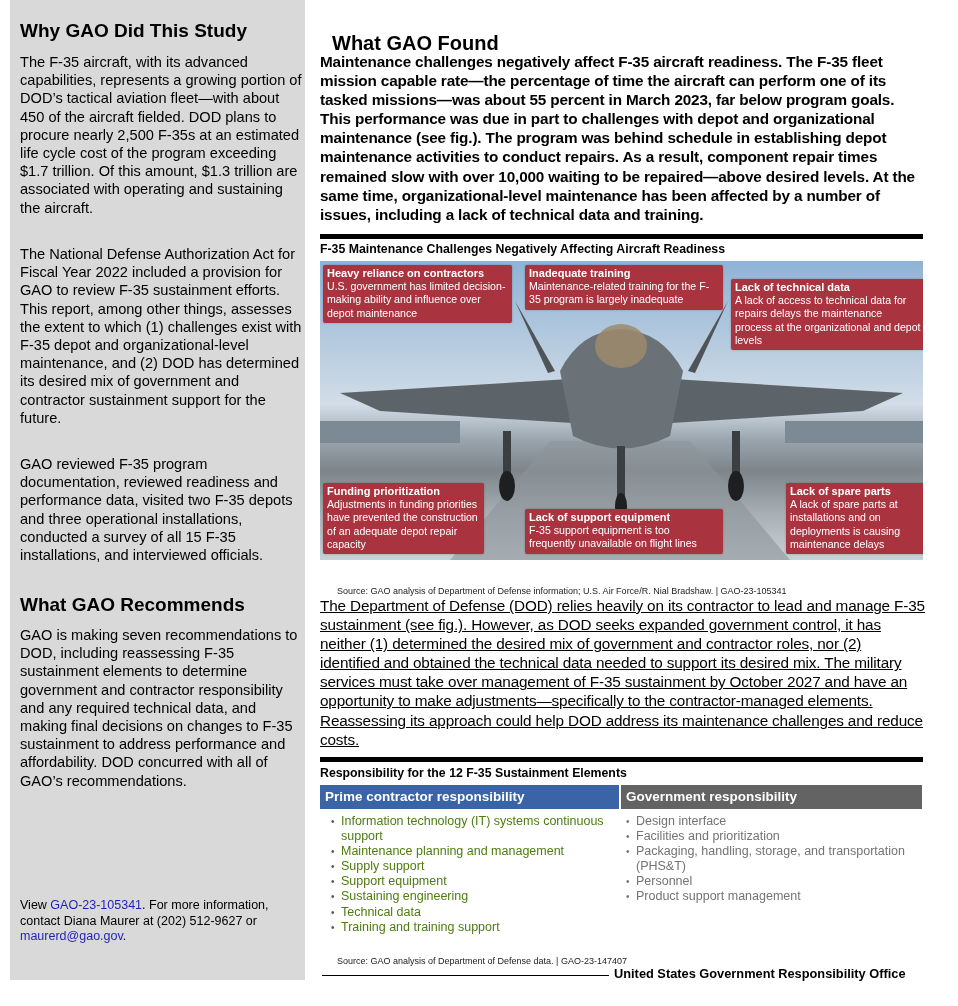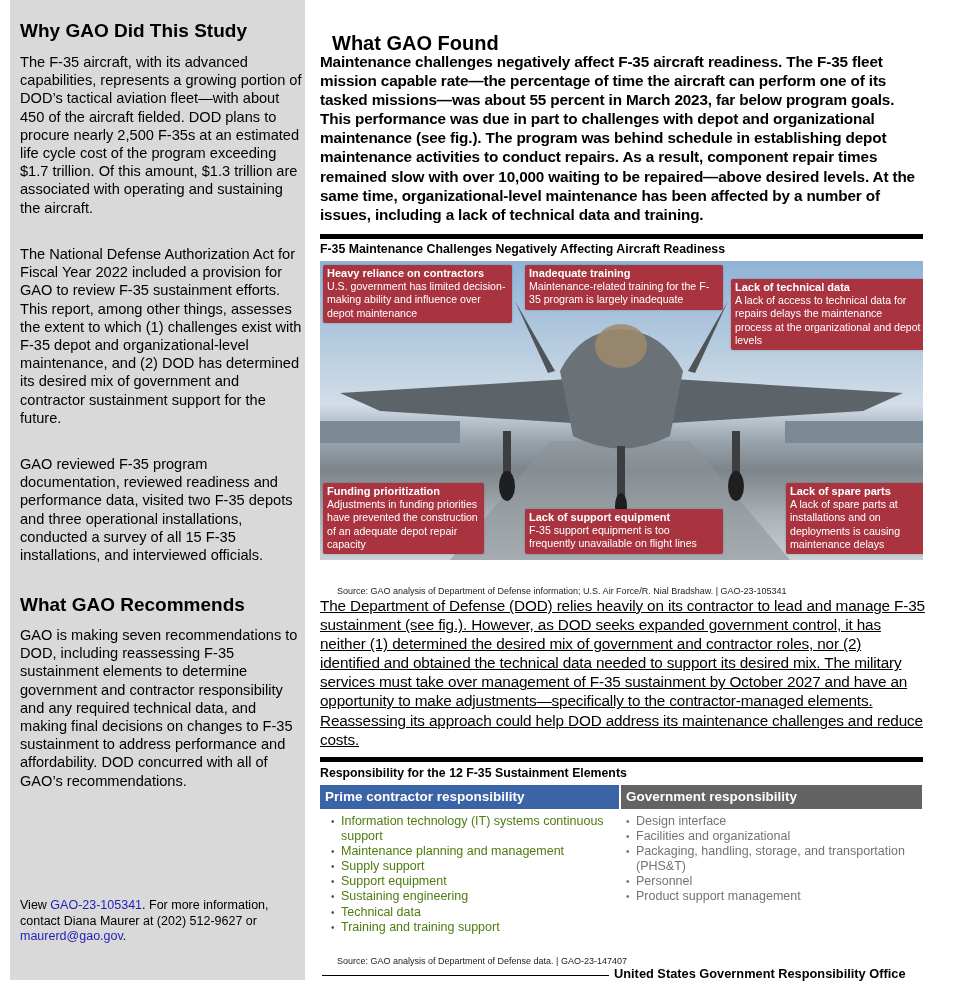--- a/index.html
+++ b/index.html
@@ -159,21 +159,21 @@
     <li>Information technology (IT) systems continuous support</li>
     <li>Maintenance planning and management</li>
     <li>Supply support</li>
     <li>Support equipment</li>
     <li>Sustaining engineering</li>
     <li>Technical data</li>
     <li>Training and training support</li>
   </ul>
   <ul class="resp-list rl-gov">
     <li>Design interface</li>
-    <li>Facilities and organizational</li>
+    <li>Facilities and prioritization</li>
     <li>Packaging, handling, storage, and transportation (PHS&amp;T)</li>
     <li>Personnel</li>
     <li>Product support management</li>
   </ul>
 
   <p class="source source2">Source: GAO analysis of Department of Defense data.  |  GAO-23-147407</p>
 
   <div class="footer-line"></div>
   <p class="footer-org">United States Government Responsibility Office</p>
 </div>

